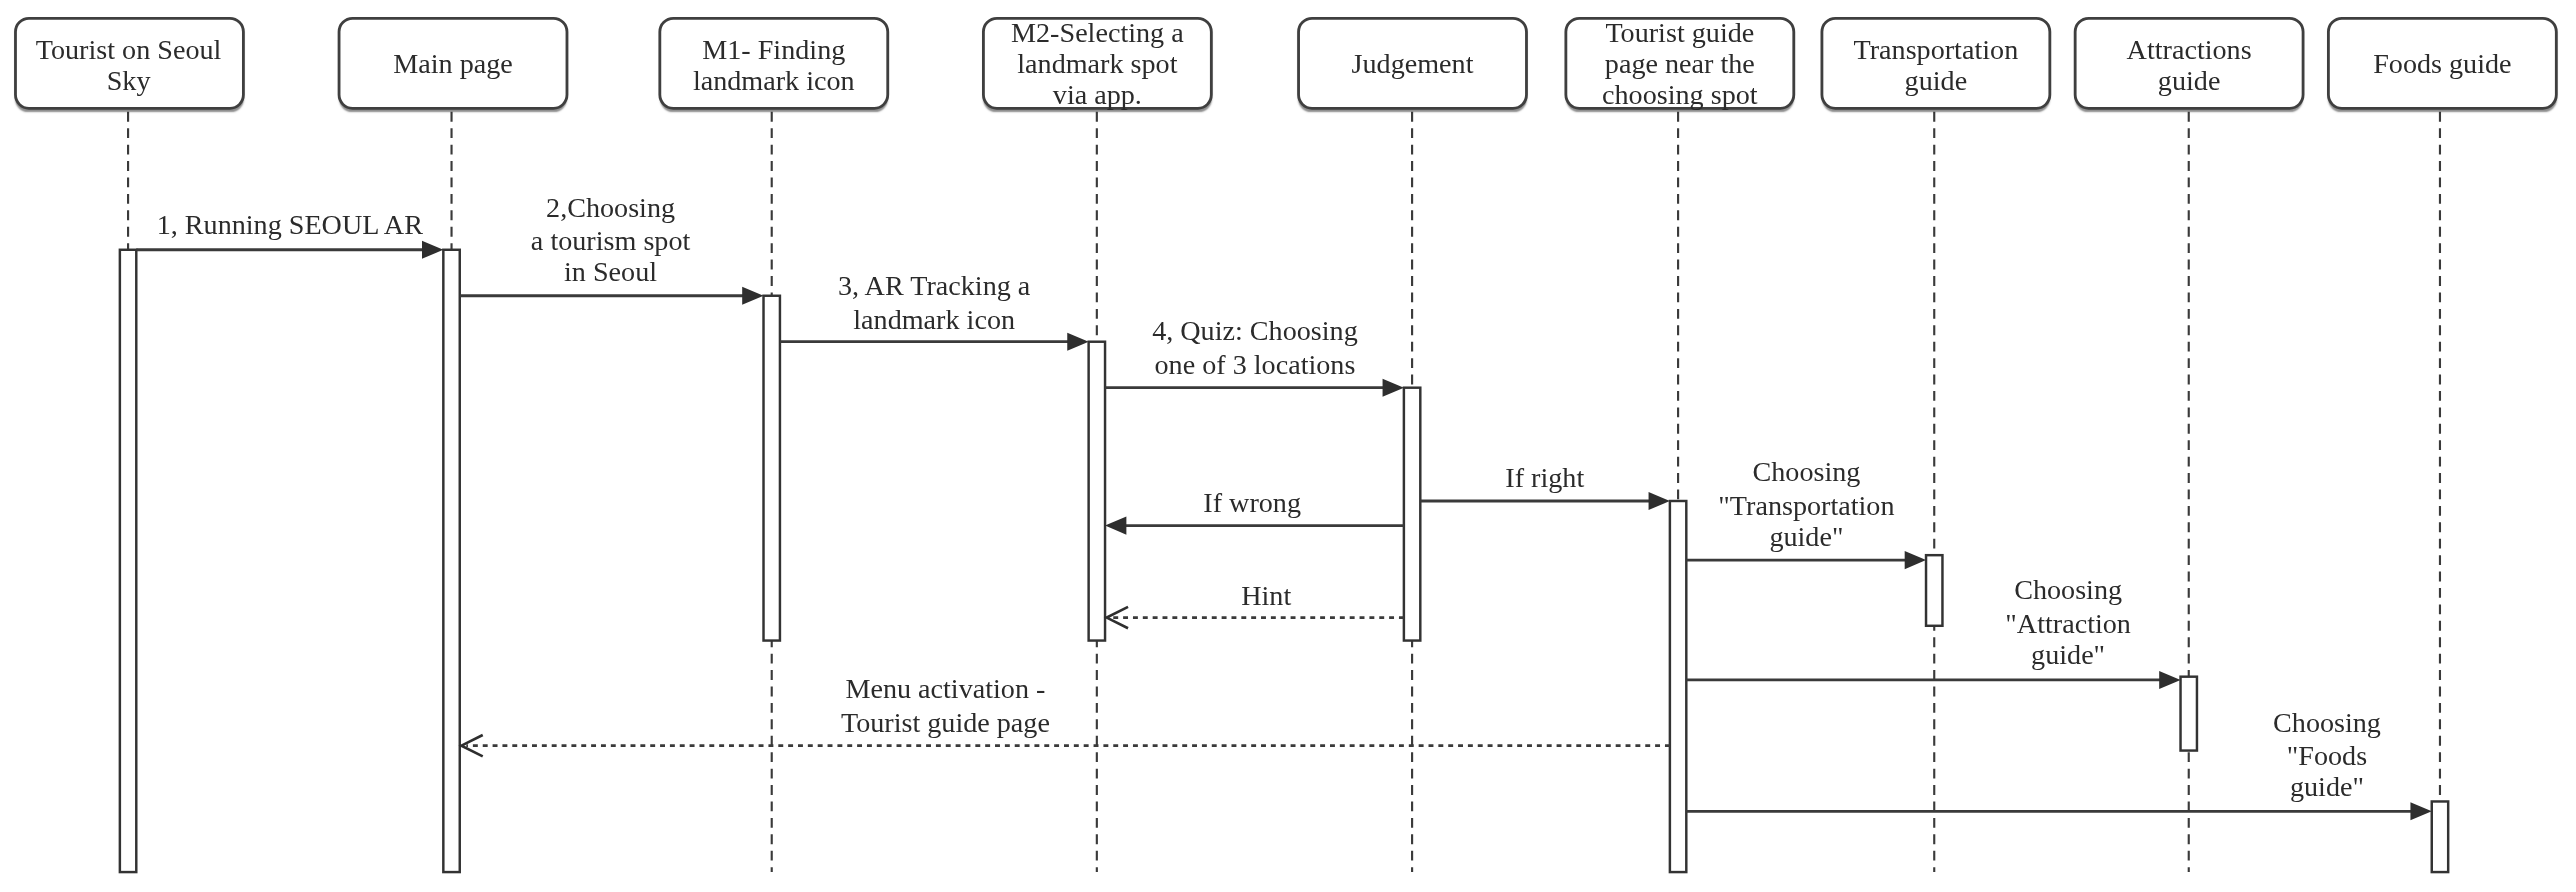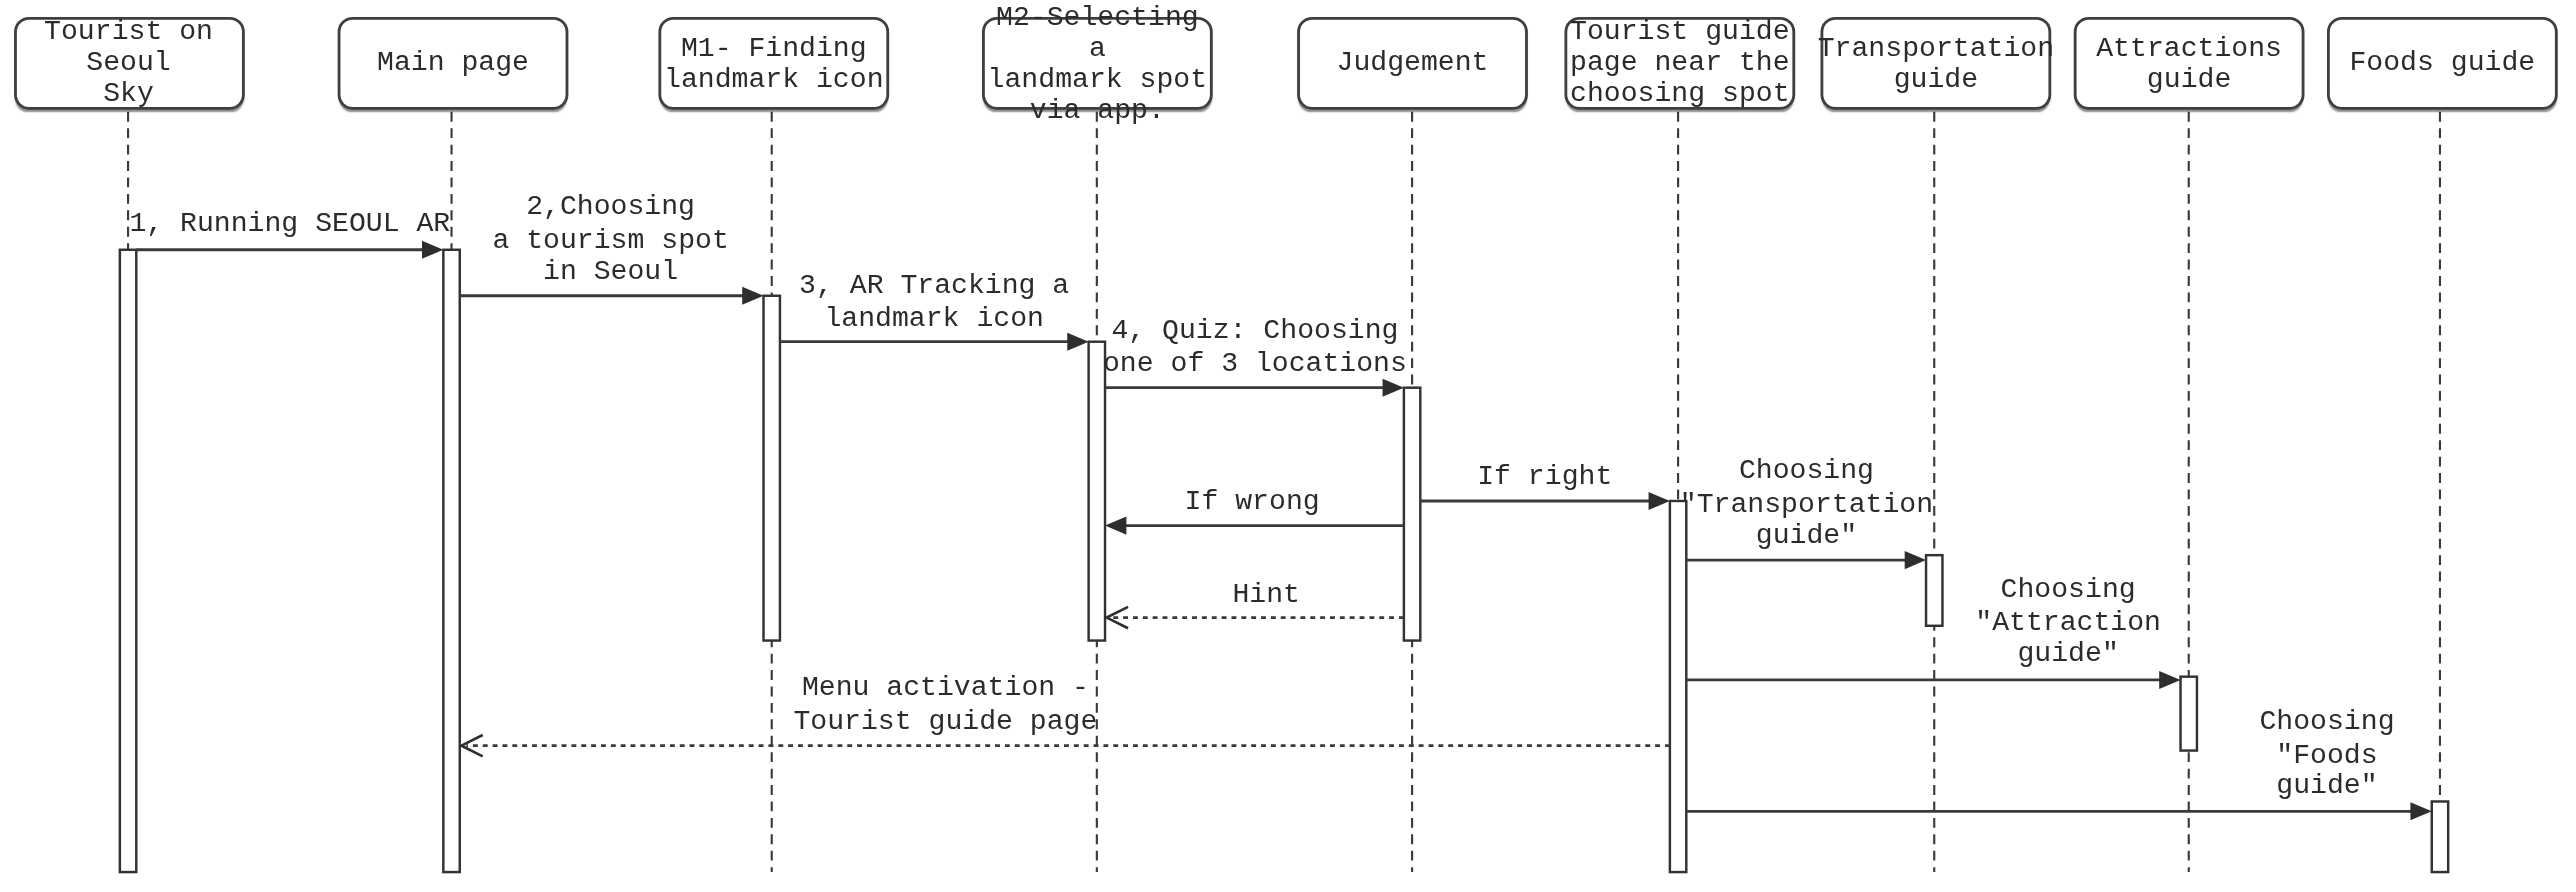--- a/index.html
+++ b/index.html
@@ -2,21 +2,21 @@
 <html style="font-size:9.3px"><head>
 <meta charset="utf-8">
 <style>
   html, body { margin: 0; padding: 0; background: #ffffff; }
   .stage {
     position: relative;
     width: 2576px;
     height: 892px;
     background: #ffffff;
     overflow: hidden;
-    font-family: Liberation Mono, monospace;
+    font-family: Liberation Serif, serif;
   }
   
   .canvas {
     position: absolute;
     left: 0; top: 0;
     width: 915px;
     height: 317px;
     transform: scale(2.81378);
     transform-origin: 0 0;
     background: #ffffff;

